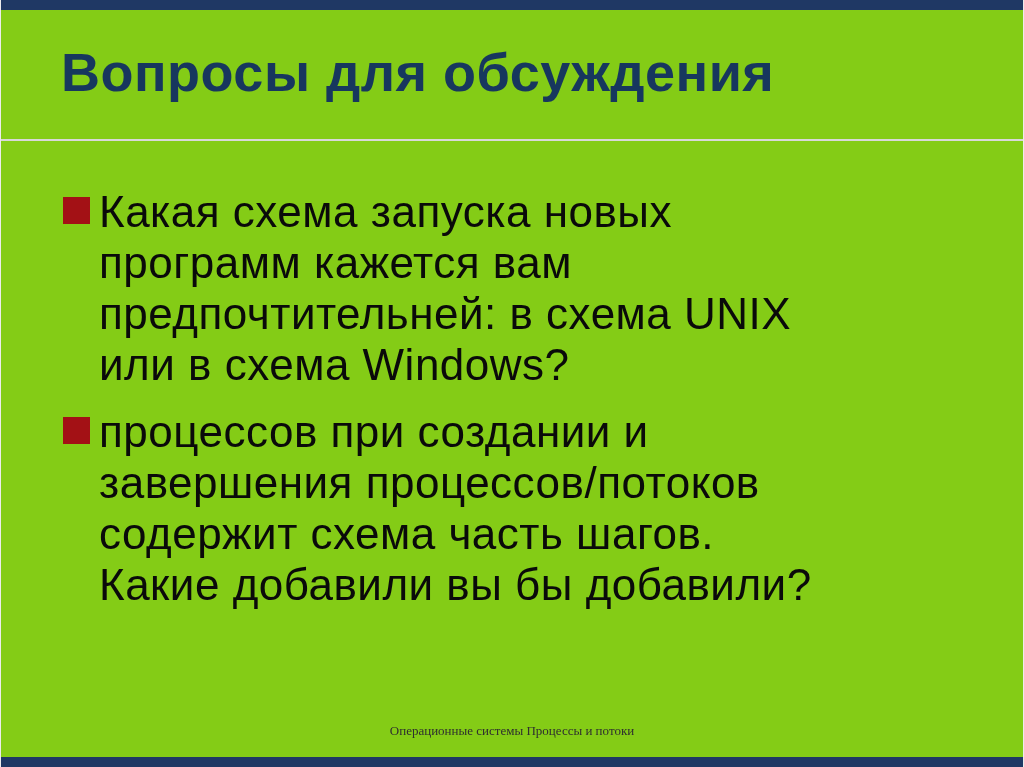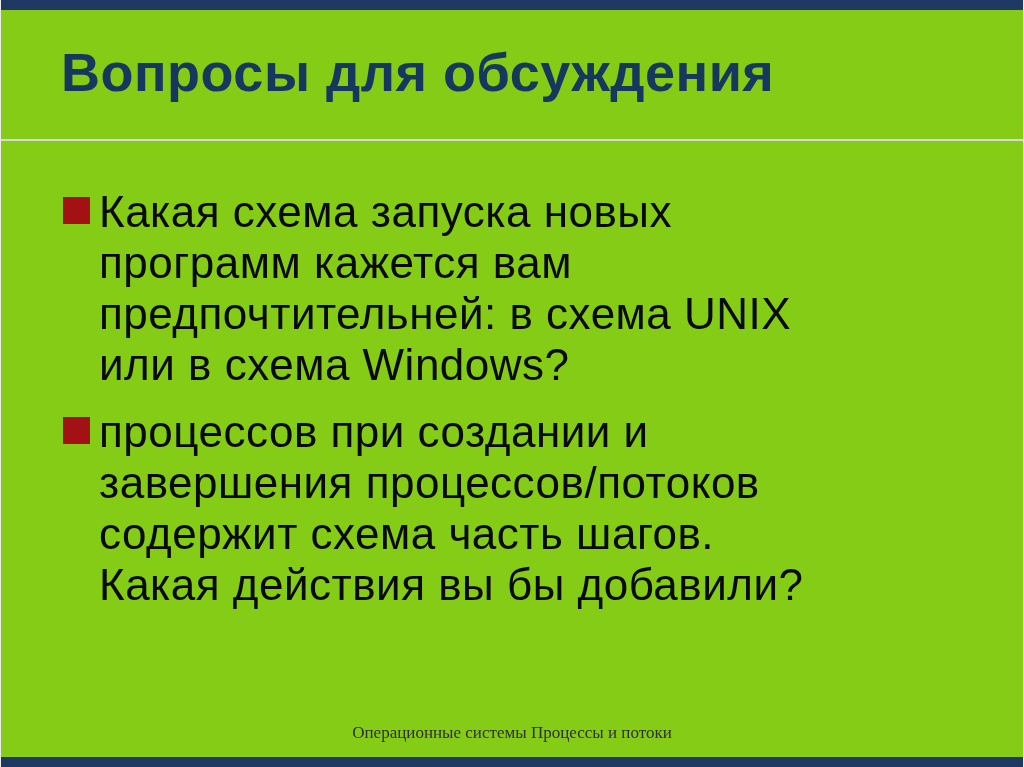--- a/index.html
+++ b/index.html
@@ -76,21 +76,21 @@
   }
   .bullet-line { white-space: nowrap; }
 
   .slide-footer {
     position: absolute;
     left: 0;
     top: 723px;
     width: 100%;
     text-align: center;
     font-family: "Liberation Serif", serif;
-    font-size: 17px;
+    font-size: 13px;
     color: #2F2F2F;
   }
 </style>
 </head>
 <body>
 
 <div class="slide">
 
   <div class="accent-bar top"></div>
 
@@ -109,21 +109,21 @@
         <div class="bullet-line">или в схема Windows?</div>
       </div>
     </div>
 
     <div class="bullet-item">
       <span class="bullet-square"></span>
       <div class="bullet-text">
         <div class="bullet-line">процессов при создании и</div>
         <div class="bullet-line">завершения процессов/потоков</div>
         <div class="bullet-line">содержит схема часть шагов.</div>
-        <div class="bullet-line">Какая действия вы бы добавили?</div>
+        <div class="bullet-line">Какие добавили вы бы добавили?</div>
       </div>
     </div>
 
   </div>
 
   <div class="slide-footer">Операционные системы Процессы и потоки</div>
 
   <div class="accent-bar bottom"></div>
 
 </div>

